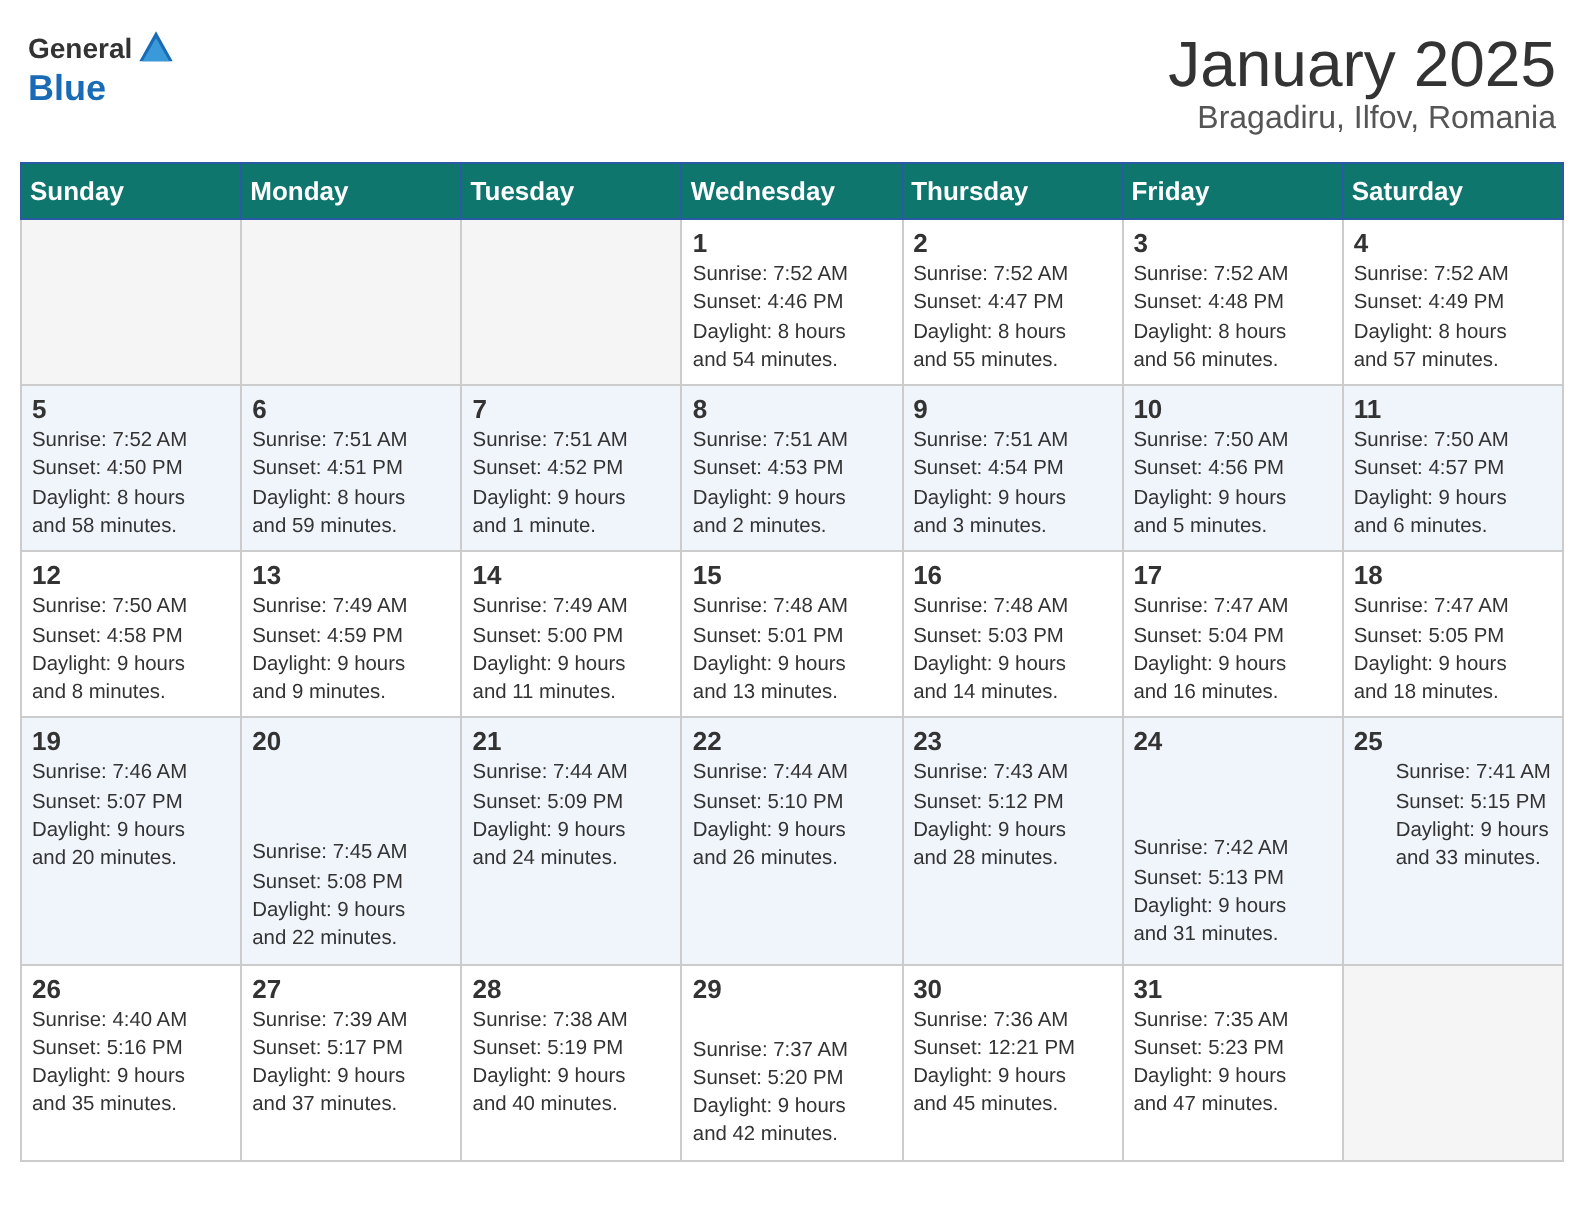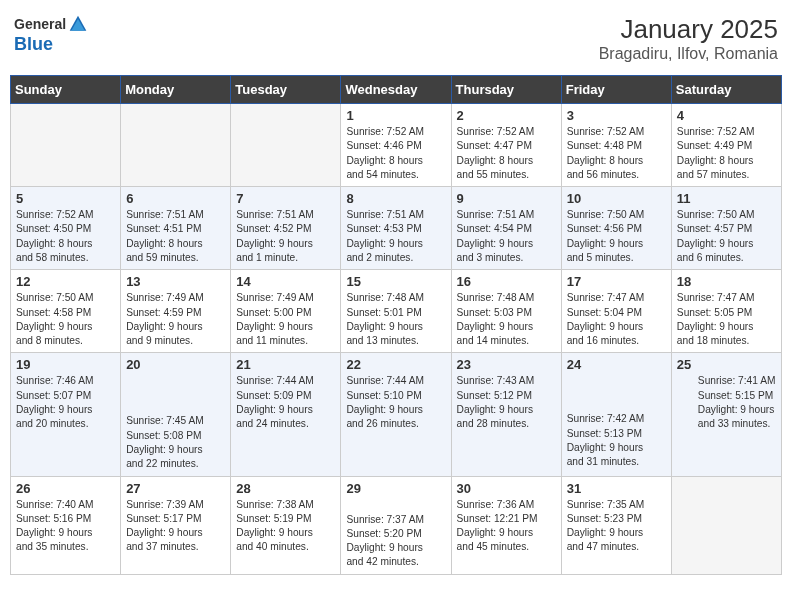--- a/index.html
+++ b/index.html
@@ -35,34 +35,34 @@
     }
     .logo-icon {
       width: 20px;
       height: 20px;
       margin-left: 2px;
     }
     .title-block {
       text-align: right;
     }
     .month-title {
-      font-size: 26px;
+      font-size: 32px;
       font-weight: normal;
       color: #333;
     }
     .subtitle {
       font-size: 16px;
       color: #555;
     }
     .calendar {
       width: 100%;
       border-collapse: collapse;
     }
     .calendar th {
-      background: #404040;
+      background: #0f766e;
       color: #fff;
       font-size: 13px;
       font-weight: bold;
       padding: 6px 4px;
       text-align: left;
       border: 1px solid #2a5aa5;
     }
     .calendar td {
       border: 1px solid #ccc;
       vertical-align: top;
@@ -309,21 +309,21 @@
           <span class="day-number">25</span>
           <div class="day-info" style="white-space: pre-line; margin-left: 21px;">Sunrise: 7:41 AM
 Sunset: 5:15 PM
 Daylight: 9 hours
 and 33 minutes.</div>
         </td>
       </tr>
       <tr>
         <td>
           <span class="day-number">26</span>
-          <div class="day-info" style="white-space: pre-line;">Sunrise: 7:40 AM
+          <div class="day-info" style="white-space: pre-line;">Sunrise: 4:40 AM
 Sunset: 5:16 PM
 Daylight: 9 hours
 and 35 minutes.</div>
         </td>
         <td>
           <span class="day-number">27</span>
           <div class="day-info" style="white-space: pre-line;">Sunrise: 7:39 AM
 Sunset: 5:17 PM
 Daylight: 9 hours
 and 37 minutes.</div>

